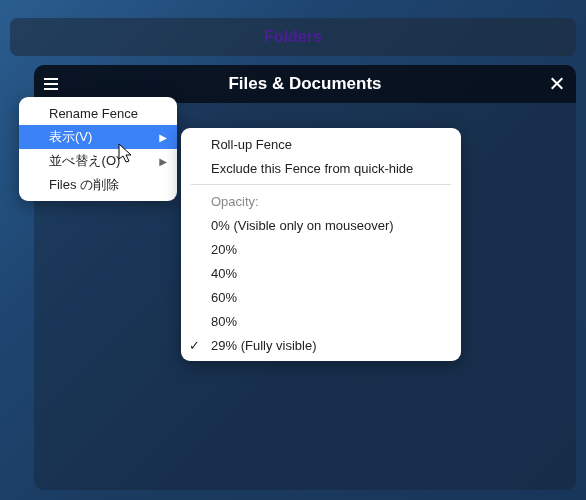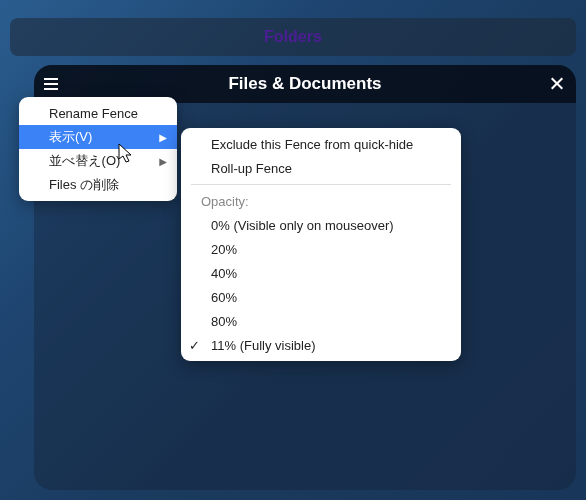--- a/index.html
+++ b/index.html
@@ -26,21 +26,21 @@
     font-weight: 700;
     font-size: 16px;
   }
   .fence {
     position: absolute;
     top: 65px;
     left: 10px;
     right: 10px;
     bottom: 10px;
     background: rgba(20,30,45,0.35);
-    border-radius: 18px;
+    border-radius: 10px;
     overflow: hidden;
     margin-left: 24px;
   }
   .fence-header {
     height: 38px;
     background: rgba(5,10,20,0.8);
     display: flex;
     align-items: center;
     padding: 0 10px;
     color: #fff;
@@ -117,21 +117,21 @@
   .menu-item.highlighted .arrow { color: #fff; }
   .menu-sep {
     height: 1px;
     background: #ddd;
     margin: 4px 10px;
   }
   .menu-header {
     height: 24px;
     display: flex;
     align-items: center;
-    padding: 0 10px 0 20px;
+    padding: 0 10px 0 30px;
     color: #888;
   }
   .check {
     position: absolute;
     left: 8px;
     font-size: 13px;
     color: #222;
   }
 
   .cursor {
@@ -173,43 +173,43 @@
     <span>並べ替え(O)</span>
     <span class="arrow">▶</span>
   </div>
   <div class="menu-item">
     <span>Files の削除</span>
   </div>
 </div>
 
 <div class="context-menu menu2">
   <div class="menu-item">
+    <span>Roll-up Fence</span>
+  </div>
+  <div class="menu-item">
     <span>Exclude this Fence from quick-hide</span>
-  </div>
-  <div class="menu-item">
-    <span>Roll-up Fence</span>
   </div>
   <div class="menu-sep"></div>
   <div class="menu-header">Opacity:</div>
   <div class="menu-item">
     <span>0% (Visible only on mouseover)</span>
   </div>
   <div class="menu-item">
     <span>20%</span>
   </div>
   <div class="menu-item">
     <span>40%</span>
   </div>
   <div class="menu-item">
     <span>60%</span>
   </div>
   <div class="menu-item">
     <span>80%</span>
   </div>
   <div class="menu-item">
     <span class="check">✓</span>
-    <span>11% (Fully visible)</span>
+    <span>29% (Fully visible)</span>
   </div>
 </div>
 
 <svg class="cursor" width="18" height="22" viewBox="0 0 18 22">
   <path d="M1 1 L1 16 L5 13 L8 19 L11 18 L8 12 L13 12 Z" fill="#fff" stroke="#000" stroke-width="1"></path>
 </svg>
 
 </body></html>

